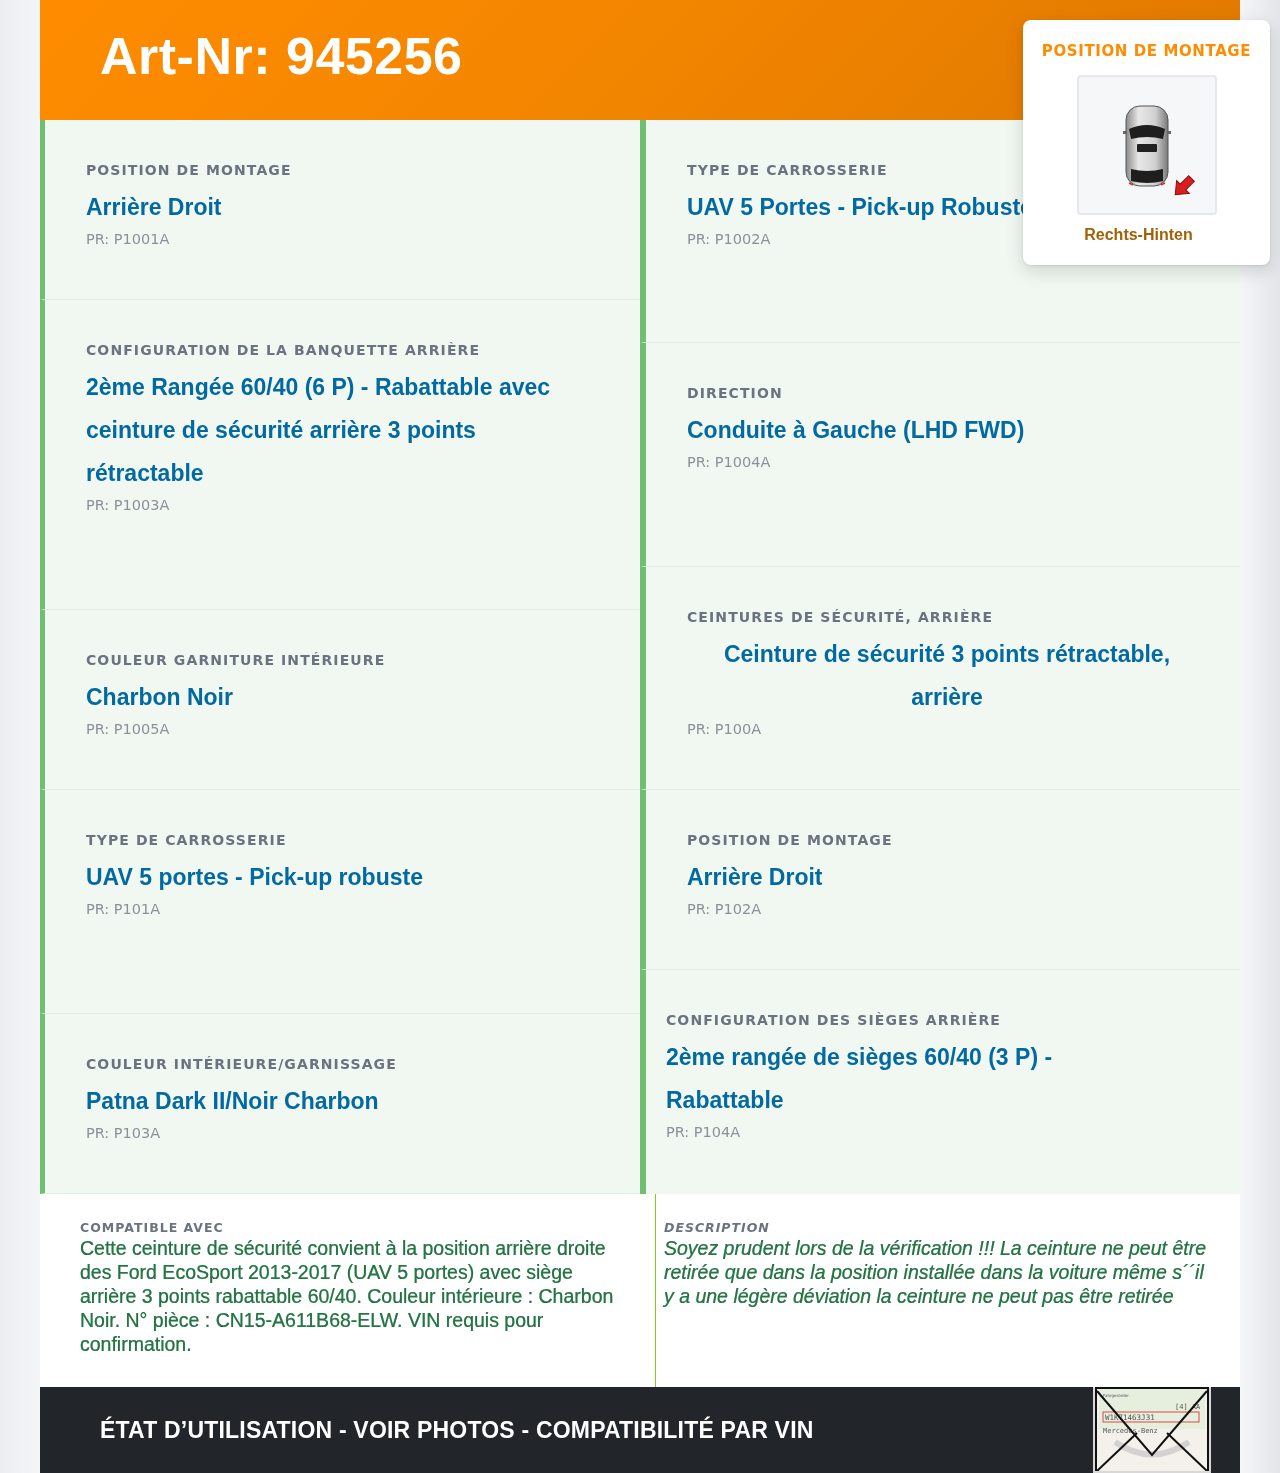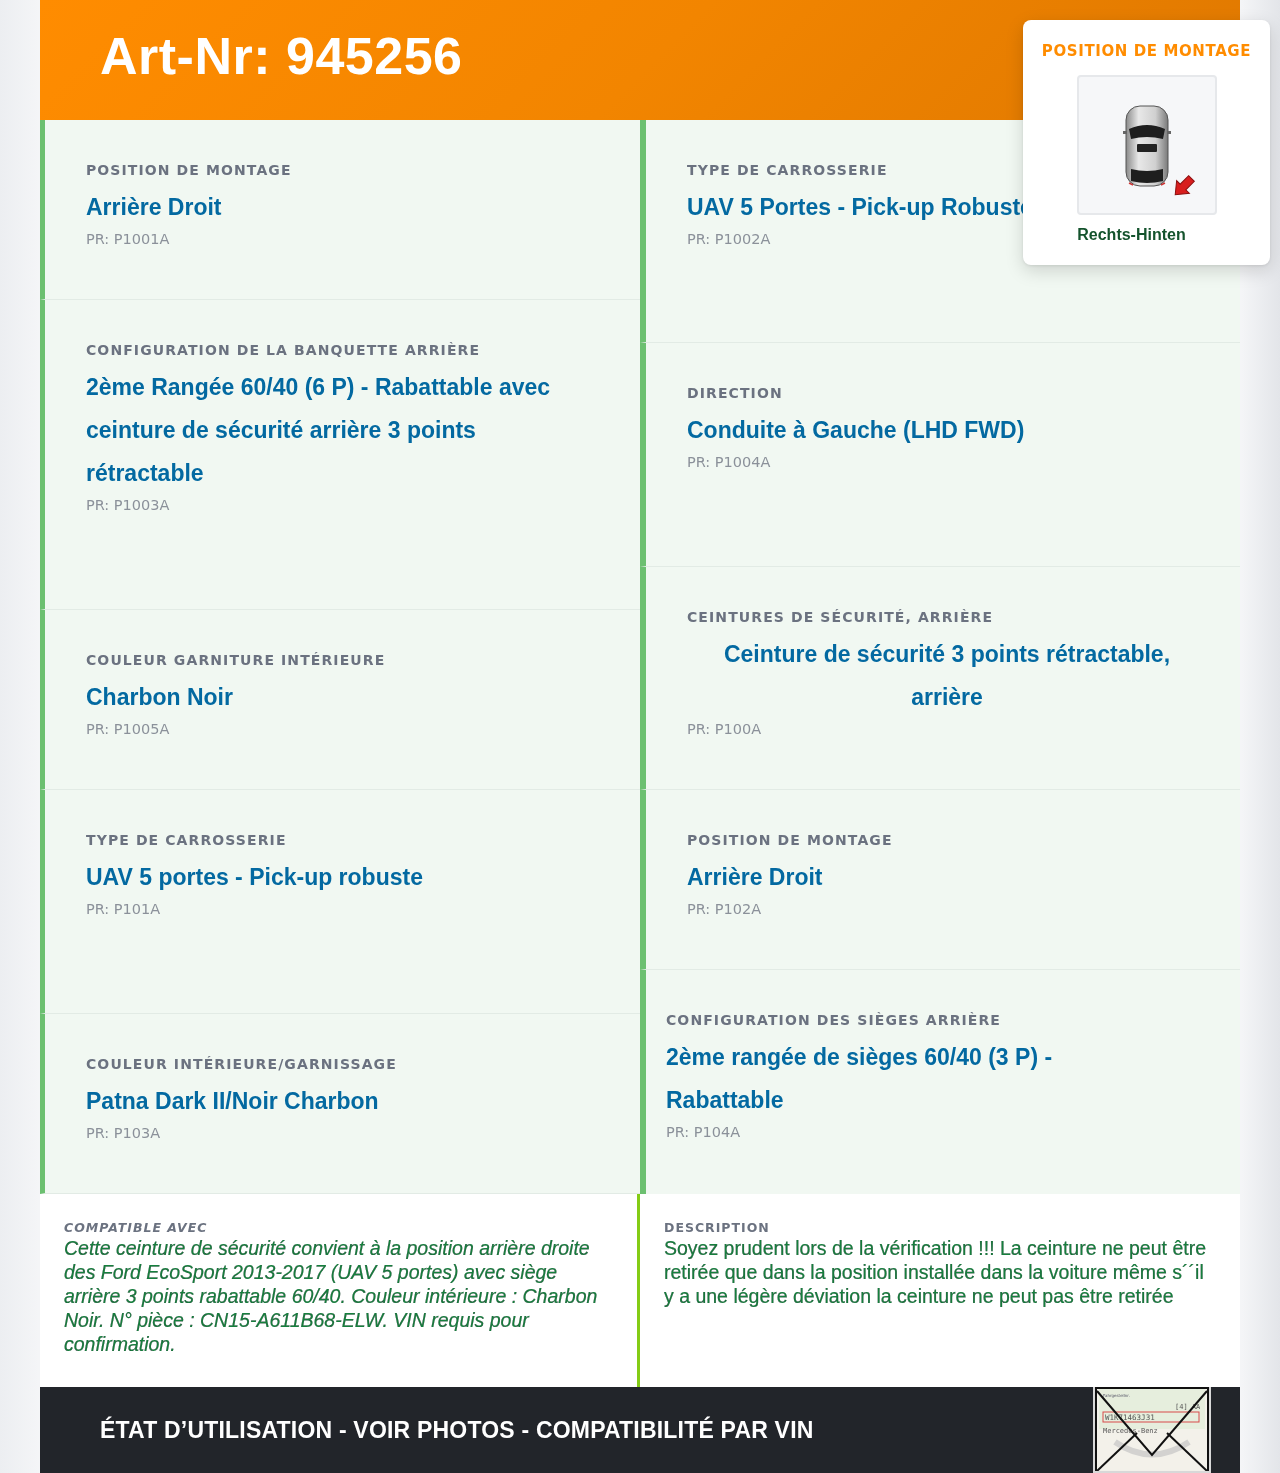--- a/index.html
+++ b/index.html
@@ -49,22 +49,22 @@
       margin-top: 0; font-size: 15.5px; color: #8b919a; line-height: 20px;
       font-family: "DejaVu Sans", sans-serif; font-size: 14.5px;
     }
     .info-row {
       position: absolute; left: 0; top: 1194px; width: 1200px; height: 193px;
       background: #ffffff;
     }
     .info-box {
       position: absolute; top: 0; width: 600px; height: 193px; padding: 26px 24px 0 24px;
     }
-    .info-box.left { left: 0; border-right: 3px solid #84cc16; font-style: italic; }
-    .info-box.right { left: 600px; }
+    .info-box.left { left: 16px; border-right: 1px solid #84cc16; }
+    .info-box.right { left: 600px; font-style: italic; }
     .info-label {
       font-size: 13.5px; font-weight: 700; color: #6b7280; letter-spacing: 1px;
       line-height: 16px; font-family: "DejaVu Sans", sans-serif; font-size: 12.5px;
     }
     .info-text {
       font-size: 19.5px; color: #15803d; line-height: 24px;
       font-family: "Liberation Sans", sans-serif; font-weight: 400;
       -webkit-text-stroke: 0.2px #1f2328;
     }
     .footer {
@@ -89,22 +89,22 @@
     .badge-title {
       position: absolute; left: 0; top: 21px; width: 247px;
       color: #ff8c00; font-size: 16px; font-weight: 700; letter-spacing: 0.6px;
       line-height: 20px; font-family: "DejaVu Sans", sans-serif; font-size: 15px;
     }
     .badge-image {
       position: absolute; left: 54px; top: 55px; width: 140px; height: 140px;
       background: #f6f7f9; border: 2px solid #e6e8eb; border-radius: 4px;
     }
     .badge-caption {
-      position: absolute; left: 0; top: 206px; width: 217px;
-      color: #14532d; font-size: 16px; font-weight: 700; line-height: 18px;
+      position: absolute; left: 7px; top: 206px; width: 217px;
+      color: #a16207; font-size: 16px; font-weight: 700; line-height: 18px;
     }
   </style>
 </head>
 <body>
 
 <div class="page">
 
   <div class="header">
     <div class="header-title">Art-Nr: 945256</div>
   </div>

